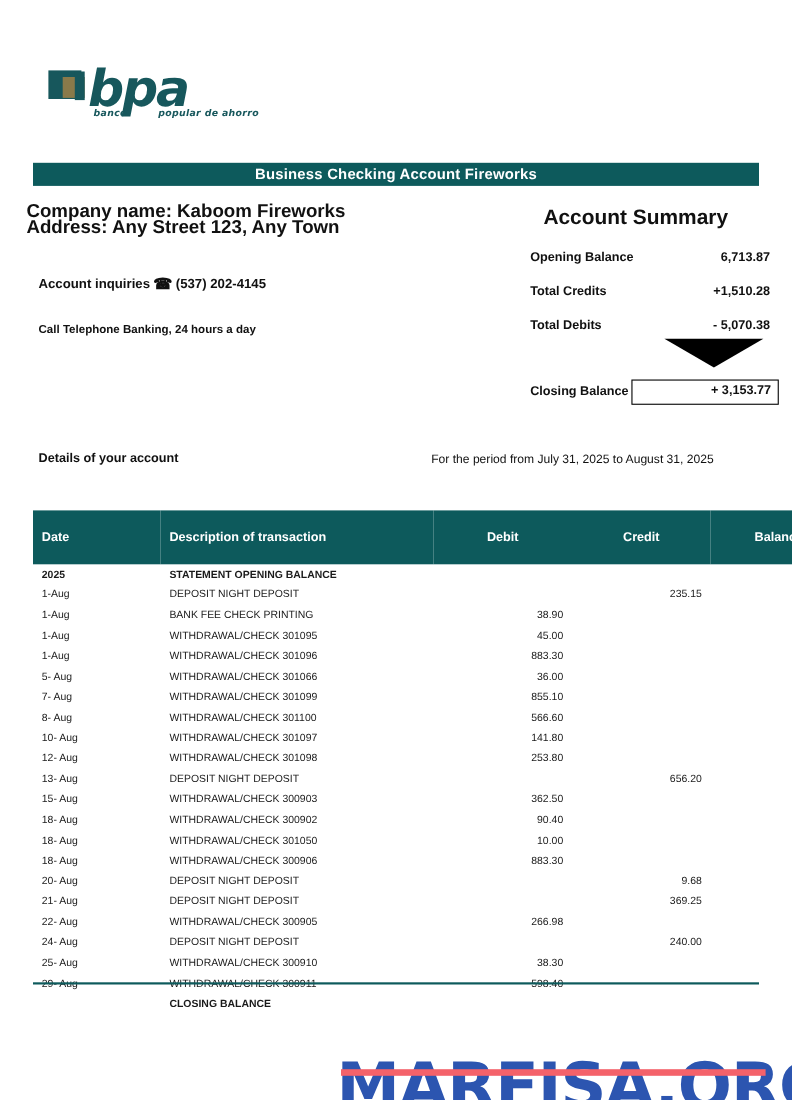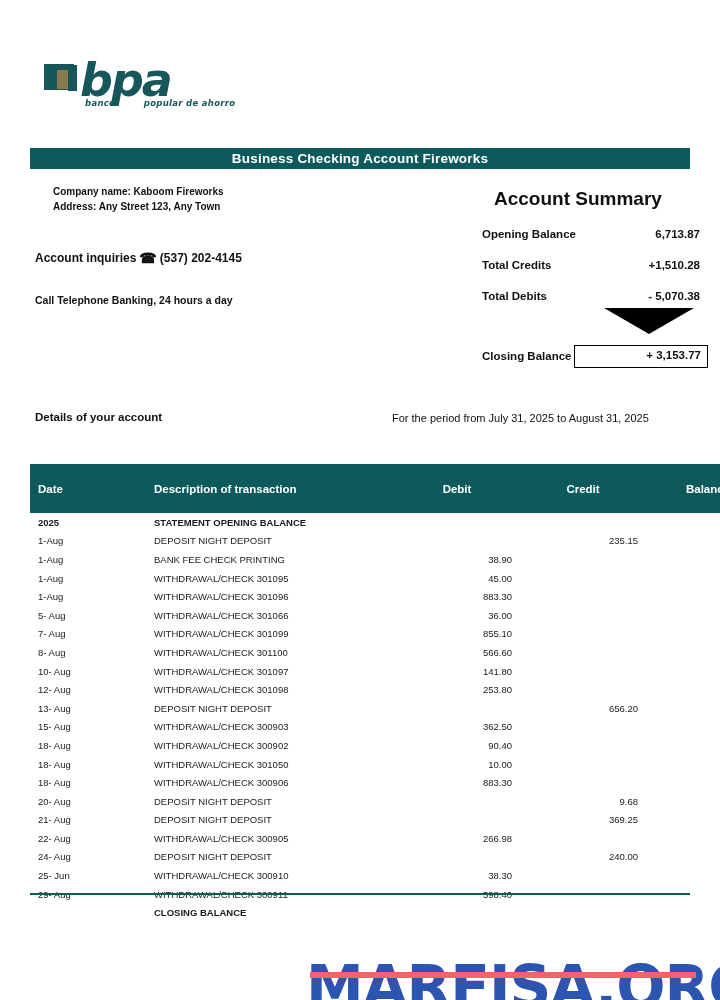--- a/index.html
+++ b/index.html
@@ -99,23 +99,23 @@
     font-size: 13.5px;
     font-weight: bold;
     text-align: center;
     line-height: 21px;
     letter-spacing: 0.2px;
   }
 
   
   .info-block {
     position: absolute;
-    left: 53px;
+    left: 24px;
     top: 184px;
-    font-size: 10px;
+    font-size: 17px;
     font-weight: bold;
     line-height: 15px;
   }
   .inquiries {
     position: absolute;
     left: 35px;
     top: 250px;
     font-size: 12px;
     font-weight: bold;
   }
@@ -503,21 +503,21 @@
           <td class="num">3,550.47</td>
         </tr>
         <tr>
           <td>24- Aug</td>
           <td>DEPOSIT NIGHT DEPOSIT</td>
           <td class="num"></td>
           <td class="num">240.00</td>
           <td class="num">3,790.47</td>
         </tr>
         <tr>
-          <td>25- Jun</td>
+          <td>25- Aug</td>
           <td>WITHDRAWAL/CHECK 300910</td>
           <td class="num">38.30</td>
           <td class="num"></td>
           <td class="num">3,752.17</td>
         </tr>
         <tr>
           <td>29- Aug</td>
           <td>WITHDRAWAL/CHECK 300911</td>
           <td class="num">598.40</td>
           <td class="num"></td>

